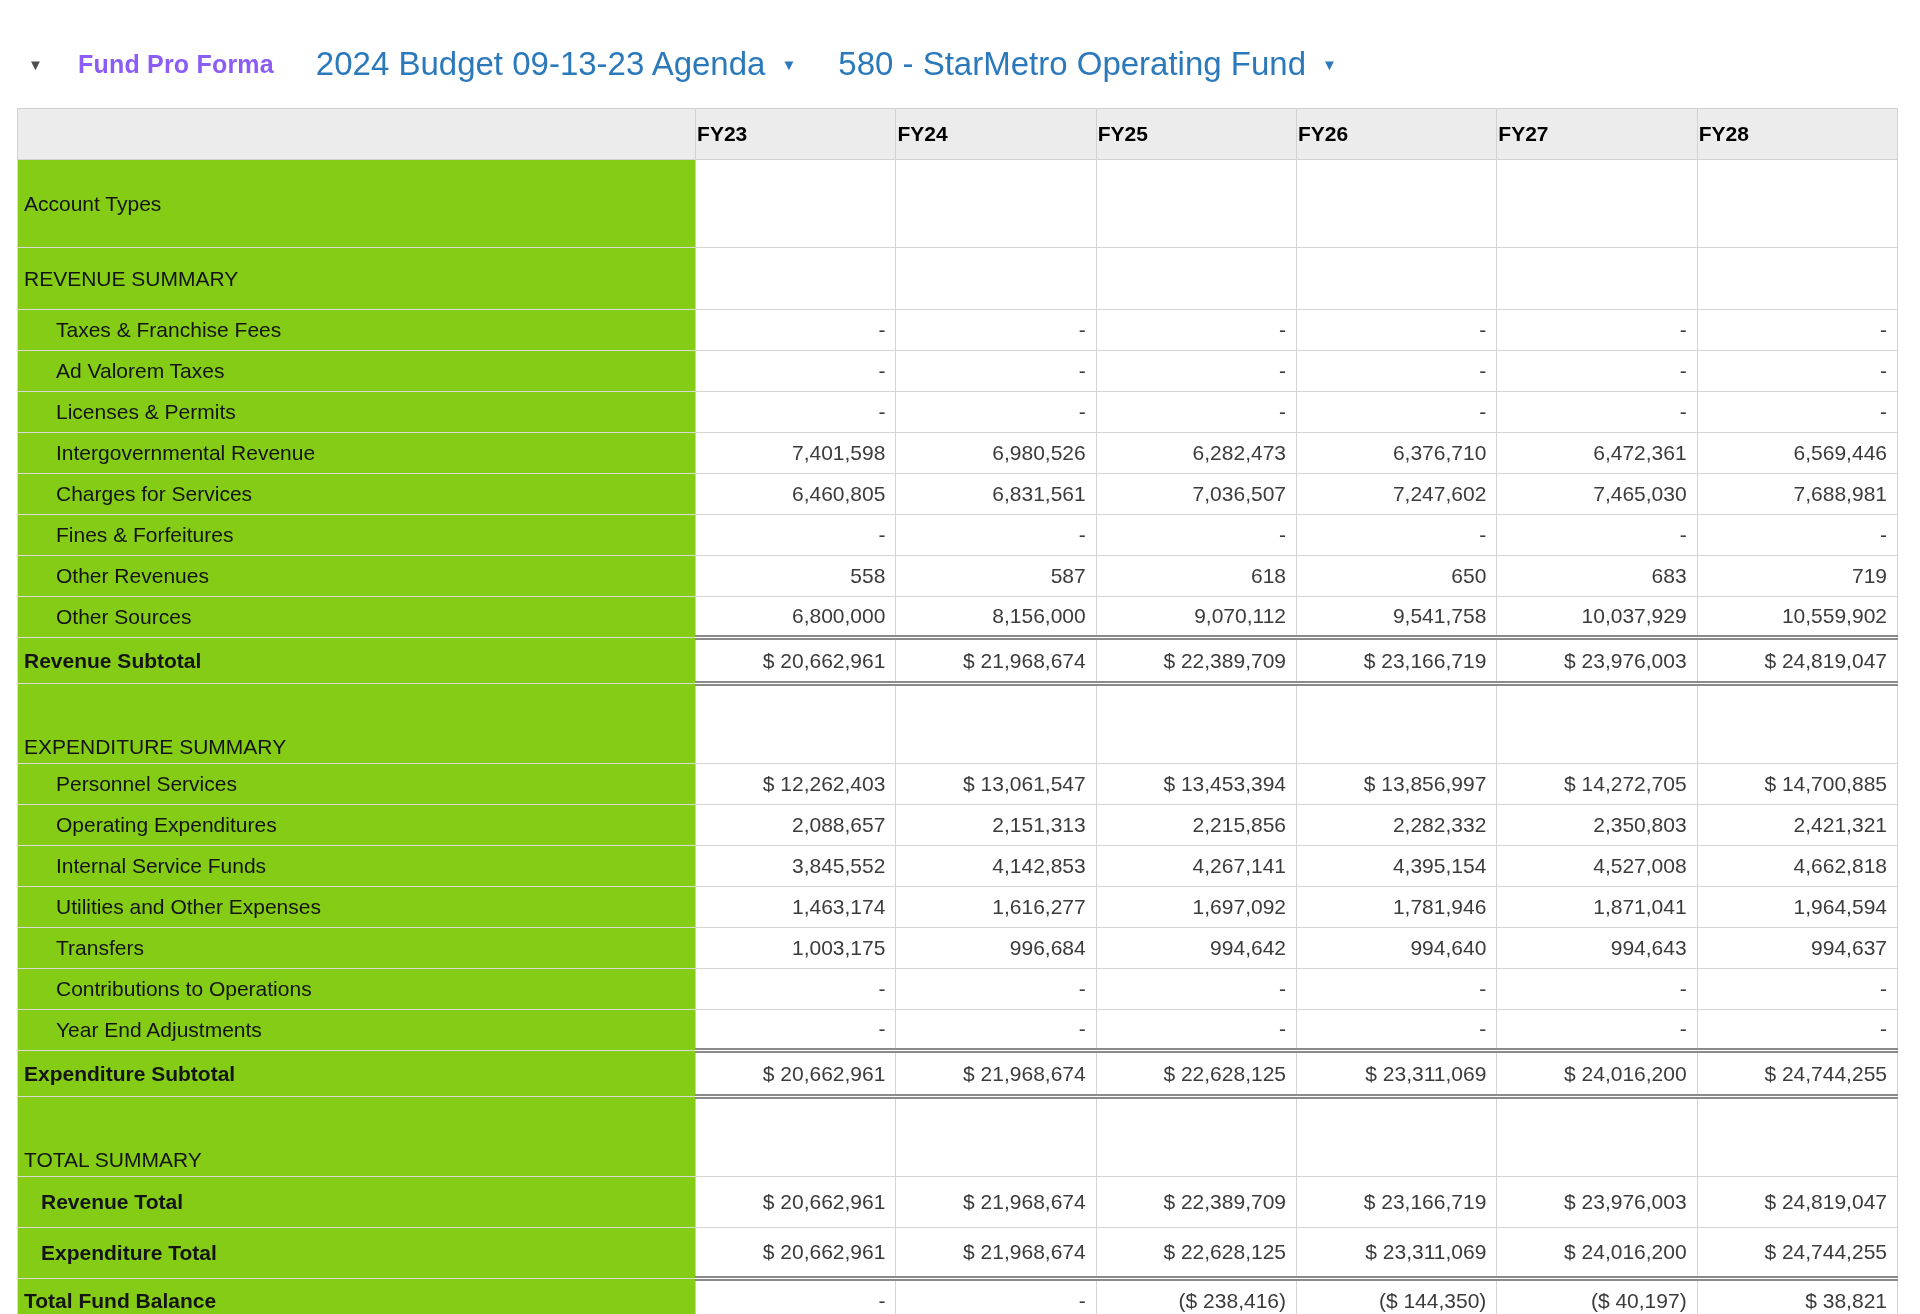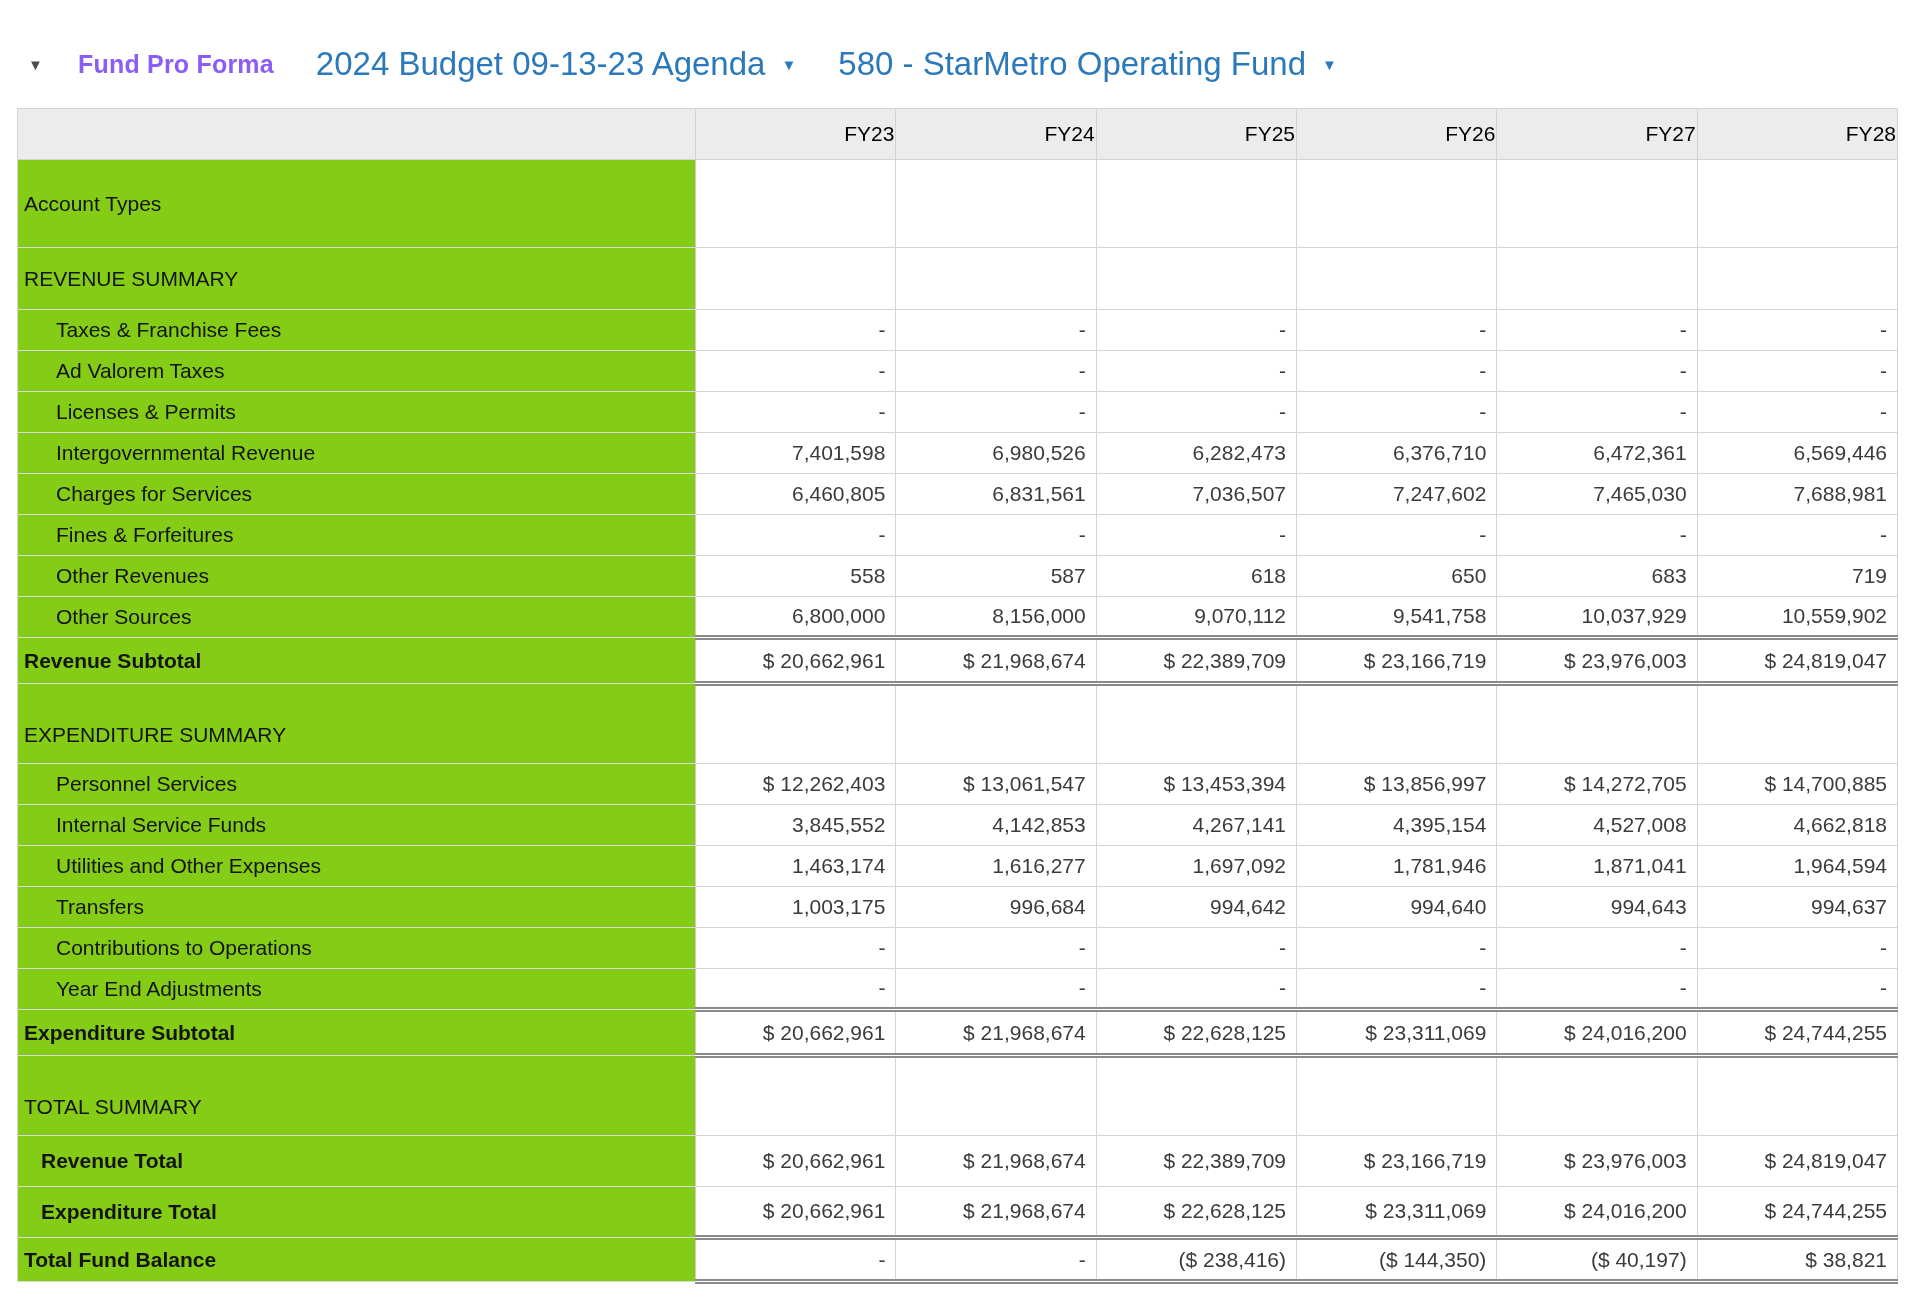--- a/index.html
+++ b/index.html
@@ -35,22 +35,22 @@
   table.proforma{
     border-collapse:collapse;table-layout:fixed;
     width:1881px;
     border:1px solid #c9c9c9;
     font-size:21px;
   }
   col.c-label{width:677px;}
   col.c-fy{width:200px;}
   th.fy{
     background:#ececec;
-    font-weight:normal;color:#000;
-    text-align:right;
+    font-weight:bold;color:#000;
+    text-align:left;
     border:1px solid #d2d2d2;
     height:48px;font-size:21px;
   }
   th.corner{background:#ececec;border:1px solid #d2d2d2;}
   td{overflow:hidden;white-space:nowrap;}
   td.label{
     background:#84cc16;
     border:1px solid #dadada;
     border-right:1px solid #cccccc;
     color:#141414;
@@ -69,21 +69,21 @@
   tr.r-detail td.label{padding-left:38px;font-weight:normal;}
   tr.r-section td.label,
   tr.r-subtotal td.label,
   tr.r-fundbal td.label{font-weight:bold;}
   tr.r-total td.label{font-weight:bold;padding-left:23px;}
   tr.r-tallmid{height:88px;}
   tr.r-summid{height:62px;}
   tr.r-detail{height:41px;}
   tr.r-subtotal{height:46px;}
   tr.r-tallsec{height:80px;}
-  tr.r-tallsec td.label{vertical-align:bottom;padding-bottom:16px;}
+  tr.r-tallsec td.label{vertical-align:bottom;padding-bottom:4px;}
   tr.r-total{height:51px;}
   tr.r-fundbal{height:44px;}
   
   tr.r-subtotal td.val{
     border-top:5px double #8a8a8a;
     border-bottom:5px double #8a8a8a;
   }
   tr.r-total.last td.val{border-bottom:5px double #8a8a8a;}
   tr.r-fundbal td.val{border-bottom:5px double #8a8a8a;}
 </style>
@@ -233,20 +233,29 @@
         <tr class="r-detail">
           <td class="label">Personnel Services</td>
           <td class="val">$ 12,262,403</td>
           <td class="val">$ 13,061,547</td>
           <td class="val">$ 13,453,394</td>
           <td class="val">$ 13,856,997</td>
           <td class="val">$ 14,272,705</td>
           <td class="val">$ 14,700,885</td>
         </tr>
         <tr class="r-detail">
+          <td class="label">Operating Expenditures</td>
+          <td class="val">2,088,657</td>
+          <td class="val">2,151,313</td>
+          <td class="val">2,215,856</td>
+          <td class="val">2,282,332</td>
+          <td class="val">2,350,803</td>
+          <td class="val">2,421,321</td>
+        </tr>
+        <tr class="r-detail">
           <td class="label">Internal Service Funds</td>
           <td class="val">3,845,552</td>
           <td class="val">4,142,853</td>
           <td class="val">4,267,141</td>
           <td class="val">4,395,154</td>
           <td class="val">4,527,008</td>
           <td class="val">4,662,818</td>
         </tr>
         <tr class="r-detail">
           <td class="label">Utilities and Other Expenses</td>

